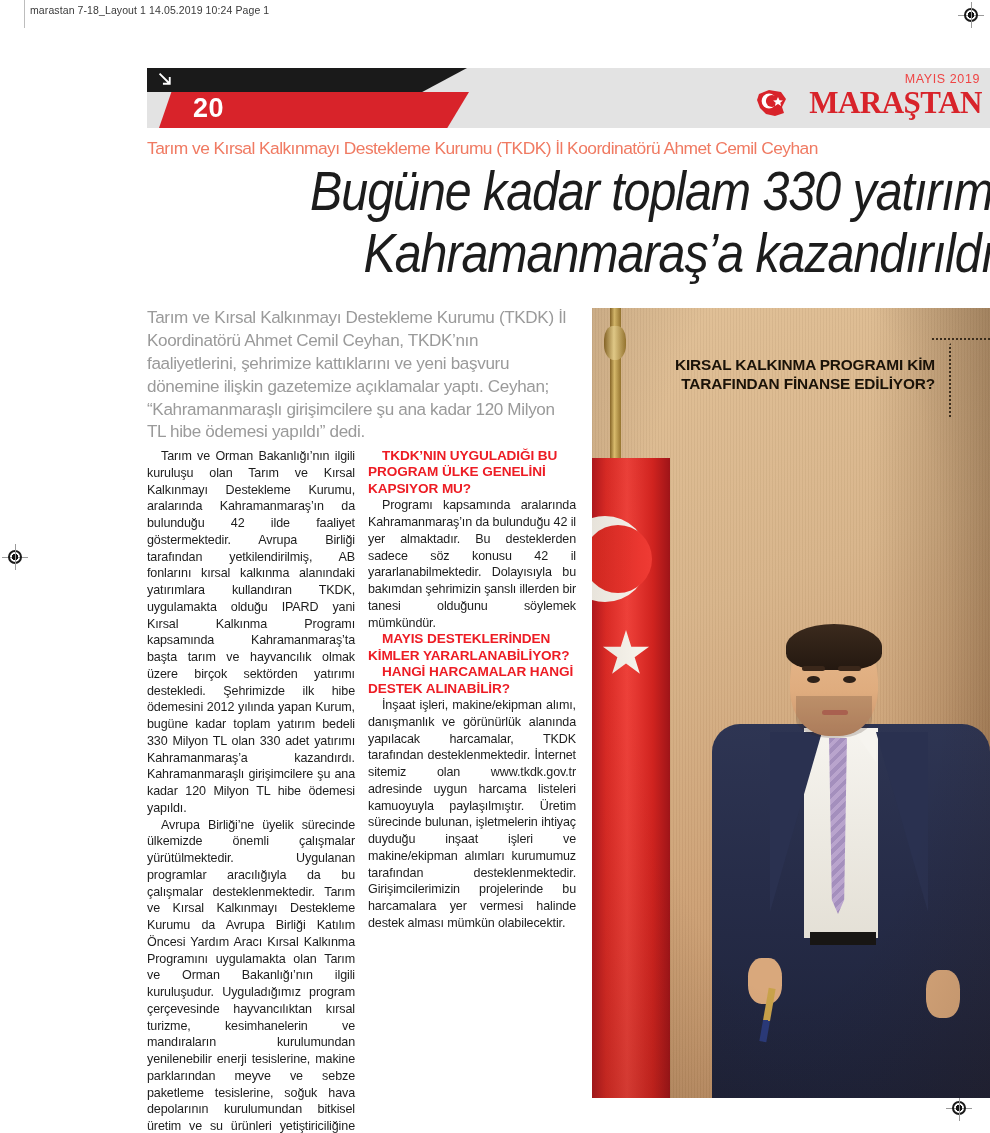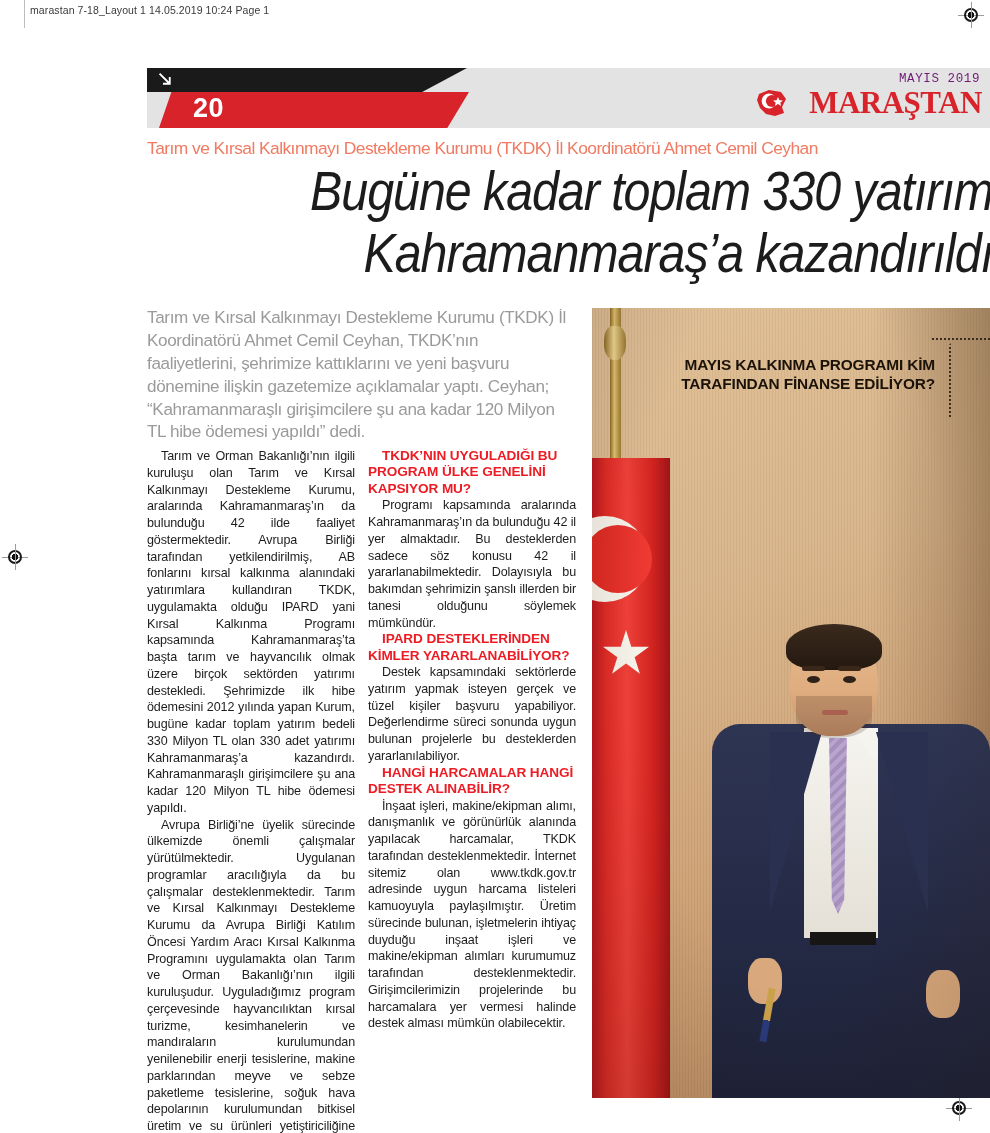--- a/index.html
+++ b/index.html
@@ -104,23 +104,23 @@
     font-size: 27px;
     font-weight: bold;
     color: #ffffff;
     font-family: "Liberation Sans", sans-serif;
     letter-spacing: .5px;
   }
   .mast-date {
     position: absolute;
     right: 12px; top: 4px;
     font-size: 12.5px;
-    color: #701a75;
+    color: #ef4444;
     letter-spacing: .6px;
-    font-family: Liberation Mono, monospace;
+    font-family: Liberation Sans, sans-serif;
   }
   .mast-logo {
     position: absolute;
     right: 10px; top: 19px;
     display: flex;
     align-items: center;
     gap: 20px;
   }
   .mast-logo-mark { width: 34px; height: 30px; display:block; }
   .mast-logo-text {
@@ -517,28 +517,27 @@
     <div class="man-mouth"></div>
     <div class="man-hand-l"></div>
     <div class="man-pen"></div>
     <div class="man-hand-r"></div>
   </div>
   <div class="photo-vignette"></div>
 </div>
 
 <div class="callout-dots-top"></div>
 <div class="callout">
-  <div class="callout-title">MAYIS KALKINMA PROGRAMI KİM TARAFINDAN FİNANSE EDİLİYOR?</div>
+  <div class="callout-title">KIRSAL KALKINMA PROGRAMI KİM TARAFINDAN FİNANSE EDİLİYOR?</div>
 </div>
 
 <div class="col" id="col-1">
   <p>Tarım ve Orman Bakanlığı’nın ilgili kuruluşu olan Tarım ve Kırsal Kalkınmayı Destekleme Kurumu, aralarında Kahramanmaraş’ın da bulunduğu 42 ilde faaliyet göstermektedir. Avrupa Birliği tarafından yetkilendirilmiş, AB fonlarını kırsal kalkınma alanındaki yatırımlara kullandıran TKDK, uygulamakta olduğu IPARD yani Kırsal Kalkınma Programı kapsamında Kahramanmaraş’ta başta tarım ve hayvancılık olmak üzere birçok sektörden yatırımı destekledi. Şehrimizde ilk hibe ödemesini 2012 yılında yapan Kurum, bugüne kadar toplam yatırım bedeli 330 Milyon TL olan 330 adet yatırımı Kahramanmaraş’a kazandırdı. Kahramanmaraşlı girişimcilere şu ana kadar 120 Milyon TL hibe ödemesi yapıldı.</p>
   <p>Avrupa Birliği’ne üyelik sürecinde ülkemizde önemli çalışmalar yürütülmektedir. Uygulanan programlar aracılığıyla da bu çalışmalar desteklenmektedir. Tarım ve Kırsal Kalkınmayı Destekleme Kurumu da Avrupa Birliği Katılım Öncesi Yardım Aracı Kırsal Kalkınma Programını uygulamakta olan Tarım ve Orman Bakanlığı’nın ilgili kuruluşudur. Uyguladığımız program çerçevesinde hayvancılıktan kırsal turizme, kesimhanelerin ve mandıraların kurulumundan yenilenebilir enerji tesislerine, makine parklarından meyve ve sebze paketleme tesislerine, soğuk hava depolarının kurulumundan bitkisel üretim ve su ürünleri yetiştiriciliğine birbirinden farklı sektörlerdeki yatırımlara hibe desteği ve-</p>
 </div>
 
 <div class="col" id="col-2">
   <p class="subhead">TKDK’NIN UYGULADIĞI BU PROGRAM ÜLKE GENELİNİ KAPSIYOR MU?</p>
   <p>Programı kapsamında aralarında Kahramanmaraş’ın da bulunduğu 42 il yer almaktadır. Bu desteklerden sadece söz konusu 42 il yararlanabilmektedir. Dolayısıyla bu bakımdan şehrimizin şanslı illerden bir tanesi olduğunu söylemek mümkündür.</p>
-  <p class="subhead">IPARD DESTEKLERİNDEN KİMLER YARARLANABİLİYOR?</p>
-  <p>Destek kapsamındaki sektörlerde yatırım yapmak isteyen gerçek ve tüzel kişiler başvuru yapabiliyor. Değerlendirme süreci sonunda uygun bulunan projelerle bu desteklerden yararlanılabiliyor.</p>
+  <p class="subhead">MAYIS DESTEKLERİNDEN KİMLER YARARLANABİLİYOR?</p>
   <p class="subhead">HANGİ HARCAMALAR HANGİ DESTEK ALINABİLİR?</p>
   <p>İnşaat işleri, makine/ekipman alımı, danışmanlık ve görünürlük alanında yapılacak harcamalar, TKDK tarafından desteklenmektedir. İnternet sitemiz olan www.tkdk.gov.tr adresinde uygun harcama listeleri kamuoyuyla paylaşılmıştır. Üretim sürecinde bulunan, işletmelerin ihtiyaç duyduğu inşaat işleri ve makine/ekipman alımları kurumumuz tarafından desteklenmektedir. Girişimcilerimizin projelerinde bu harcamalara yer vermesi halinde destek alması mümkün olabilecektir.</p>
 </div>
 
 </body></html>

